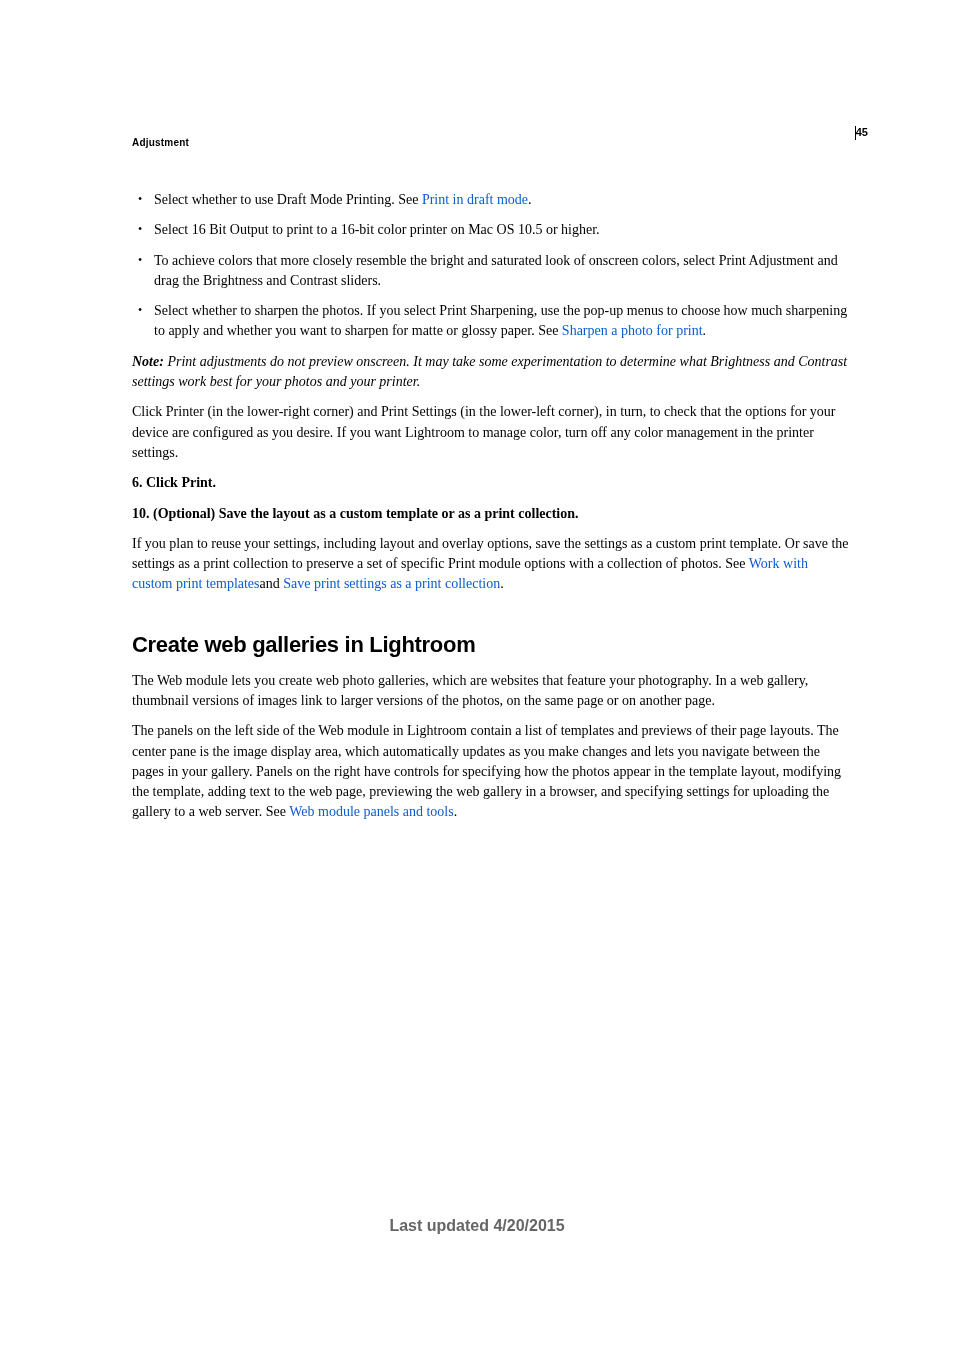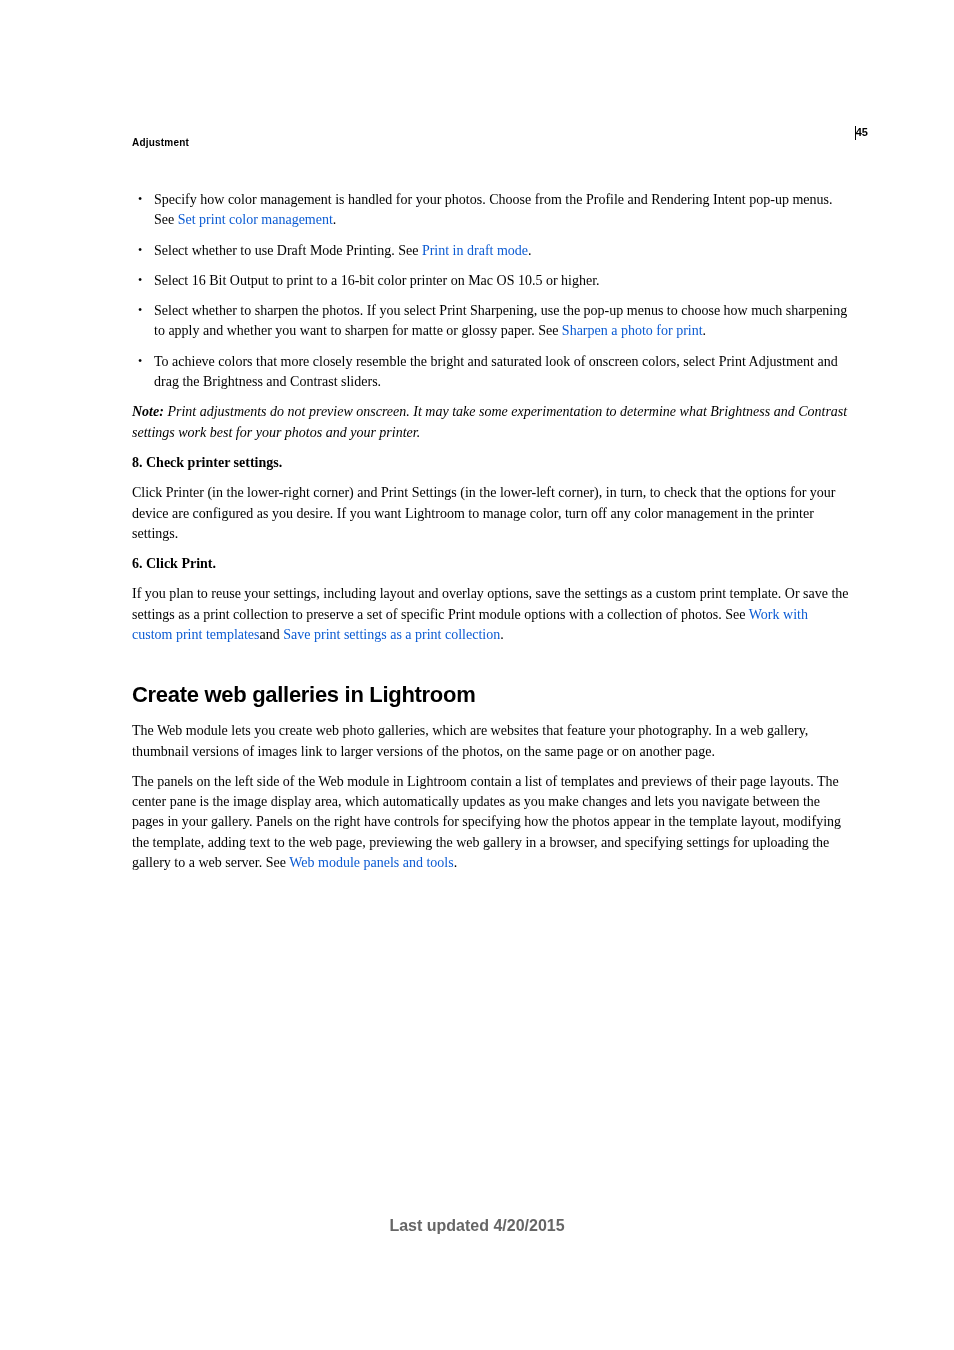--- a/index.html
+++ b/index.html
@@ -100,43 +100,40 @@
 
 <div class="page">
 
   <div class="running-head">Adjustment</div>
   <div class="page-number">45</div>
 
   <div class="content">
 
     <ul class="bullets">
       <li>
-        <span>Specify how color management is handled for your photos. Choose from the Profile and Rendering Intent pop-up menus. See </span><a class="link" href="#">Set print color management</a><span>.</span>
-      </li>
-      <li>
         <span>Select whether to use Draft Mode Printing. See </span><a class="link" href="#">Print in draft mode</a><span>.</span>
       </li>
       <li>
         <span>Select 16 Bit Output to print to a 16-bit color printer on Mac OS 10.5 or higher.</span>
       </li>
       <li>
-        <span>Select whether to sharpen the photos. If you select Print Sharpening, use the pop-up menus to choose how much sharpening to apply and whether you want to sharpen for matte or glossy paper. See </span><a class="link" href="#">Sharpen a photo for print</a><span>.</span>
+        <span>To achieve colors that more closely resemble the bright and saturated look of onscreen colors, select Print Adjustment and drag the Brightness and Contrast sliders.</span>
       </li>
       <li>
-        <span>To achieve colors that more closely resemble the bright and saturated look of onscreen colors, select Print Adjustment and drag the Brightness and Contrast sliders.</span>
+        <span>Select whether to sharpen the photos. If you select Print Sharpening, use the pop-up menus to choose how much sharpening to apply and whether you want to sharpen for matte or glossy paper. See </span><a class="link" href="#">Sharpen a photo for print</a><span>.</span>
       </li>
     </ul>
 
     <p class="italic"><span class="bold">Note:</span><span> Print adjustments do not preview onscreen. It may take some experimentation to determine what Brightness and Contrast settings work best for your photos and your printer.</span></p>
 
-    <p class="bold">8. Check printer settings.</p>
     <p>Click Printer (in the lower-right corner) and Print Settings (in the lower-left corner), in turn, to check that the options for your device are configured as you desire. If you want Lightroom to manage color, turn off any color management in the printer settings.</p>
 
     <p class="bold">6. Click Print.</p>
 
+    <p class="bold">10. (Optional) Save the layout as a custom template or as a print collection.</p>
     <p>
       <span>If you plan to reuse your settings, including layout and overlay options, save the settings as a custom print template. Or save the settings as a print collection to preserve a set of specific Print module options with a collection of photos. See </span><a class="link" href="#">Work with custom print templates</a><span>and </span><a class="link" href="#">Save print settings as a print collection</a><span>.</span>
     </p>
 
     <h1 class="section">Create web galleries in Lightroom</h1>
 
     <p>The Web module lets you create web photo galleries, which are websites that feature your photography. In a web gallery, thumbnail versions of images link to larger versions of the photos, on the same page or on another page.</p>
 
     <p>
       <span>The panels on the left side of the Web module in Lightroom contain a list of templates and previews of their page layouts. The center pane is the image display area, which automatically updates as you make changes and lets you navigate between the pages in your gallery. Panels on the right have controls for specifying how the photos appear in the template layout, modifying the template, adding text to the web page, previewing the web gallery in a browser, and specifying settings for uploading the gallery to a web server. See </span><a class="link" href="#">Web module panels and tools</a><span>.</span>

